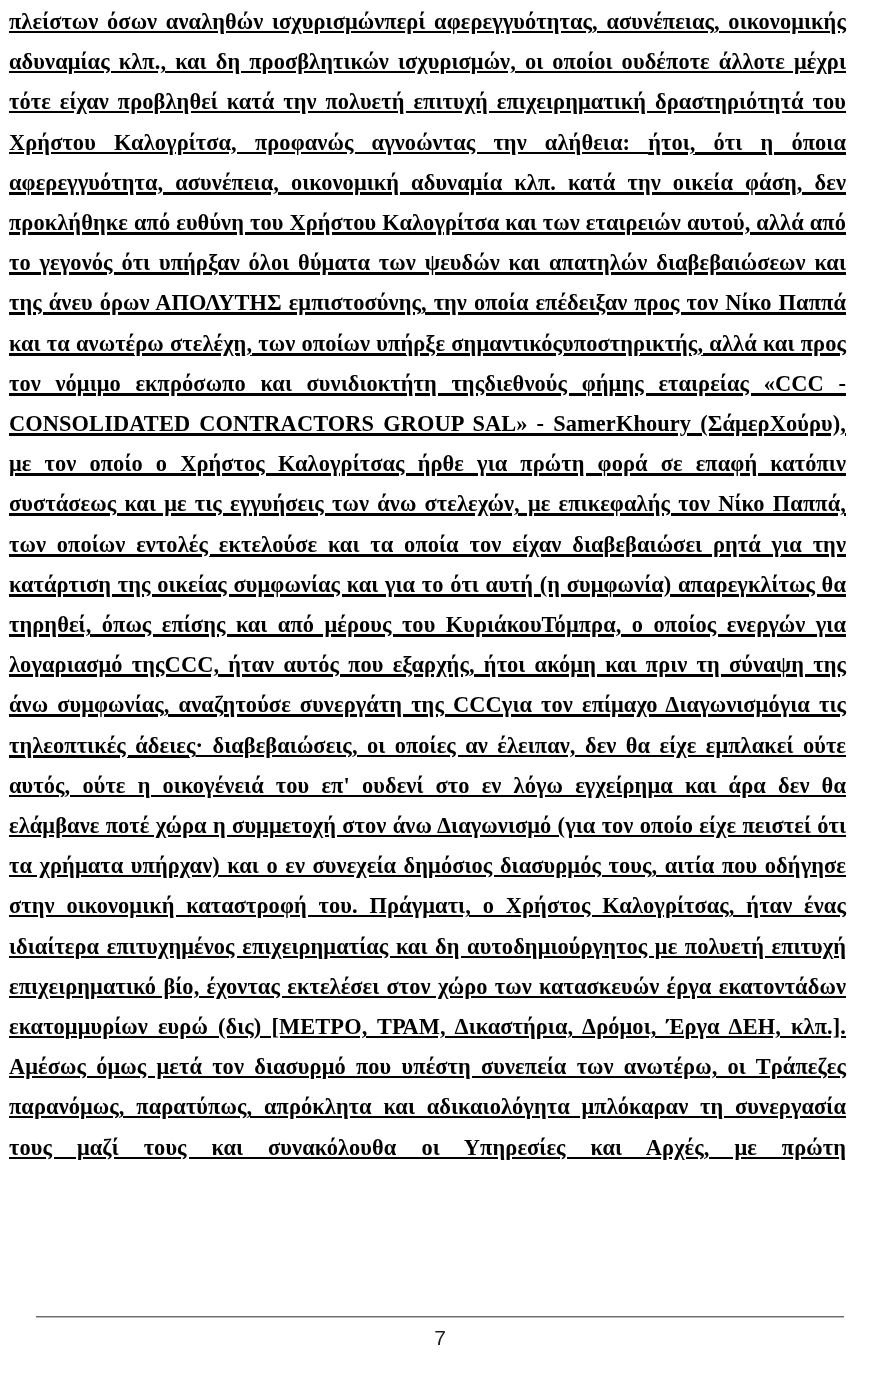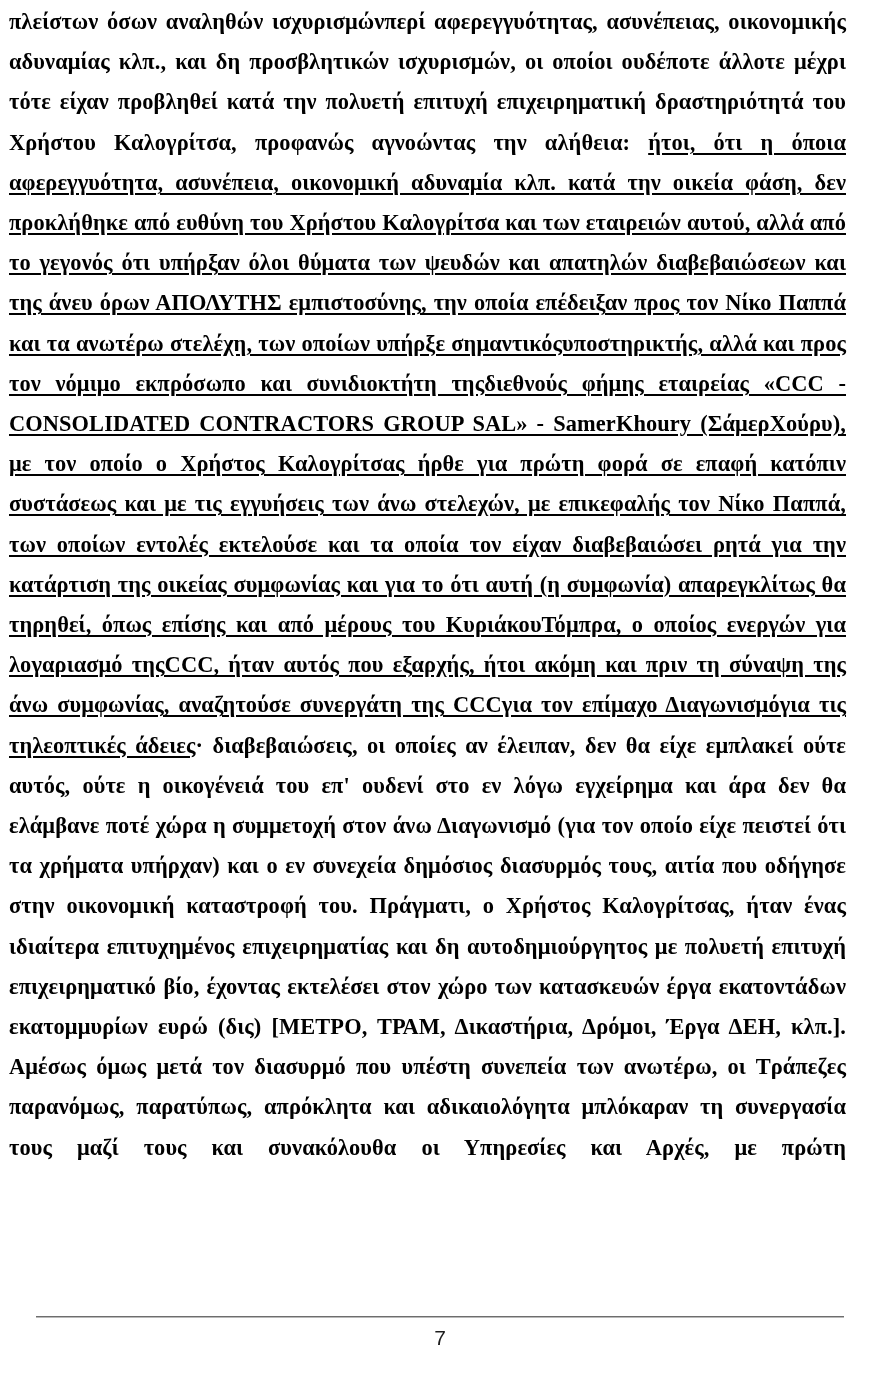--- a/index.html
+++ b/index.html
@@ -24,20 +24,21 @@
     top: 2px;
     width: 837px;
     font-size: 22.4px;
     font-weight: bold;
     line-height: 40.2px;
     text-align: justify;
     text-justify: inter-word;
     color: #000000;
     letter-spacing: 0.1px;
     word-spacing: 0.2px;
+    text-decoration: underline;
   }
 
   
   .para {
     margin: 0;
     text-align: justify;
   }
 
   
   .para.justify-all {

